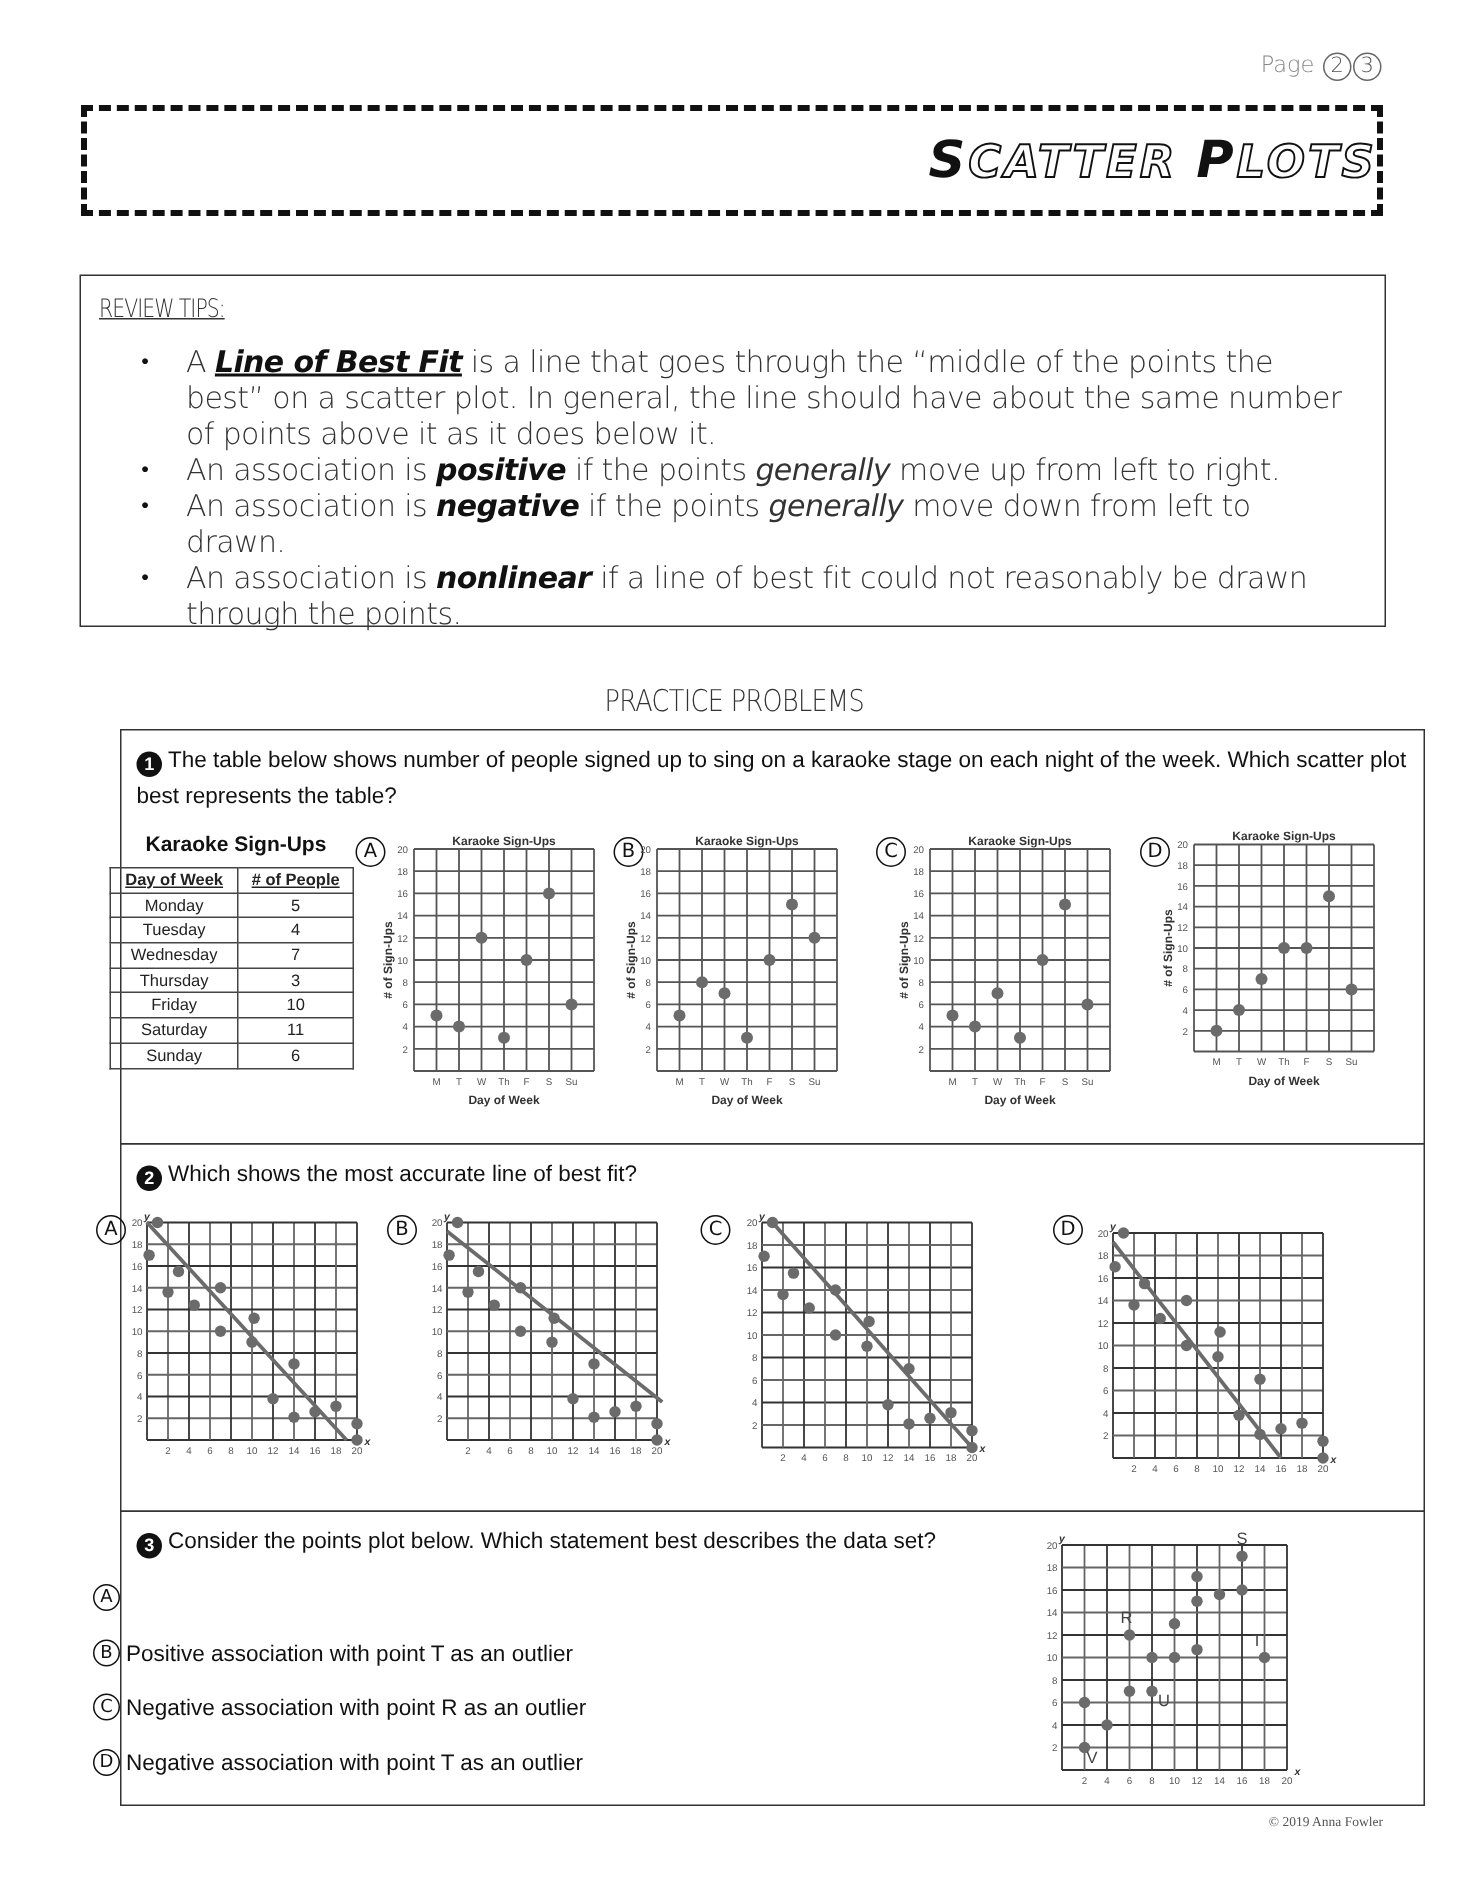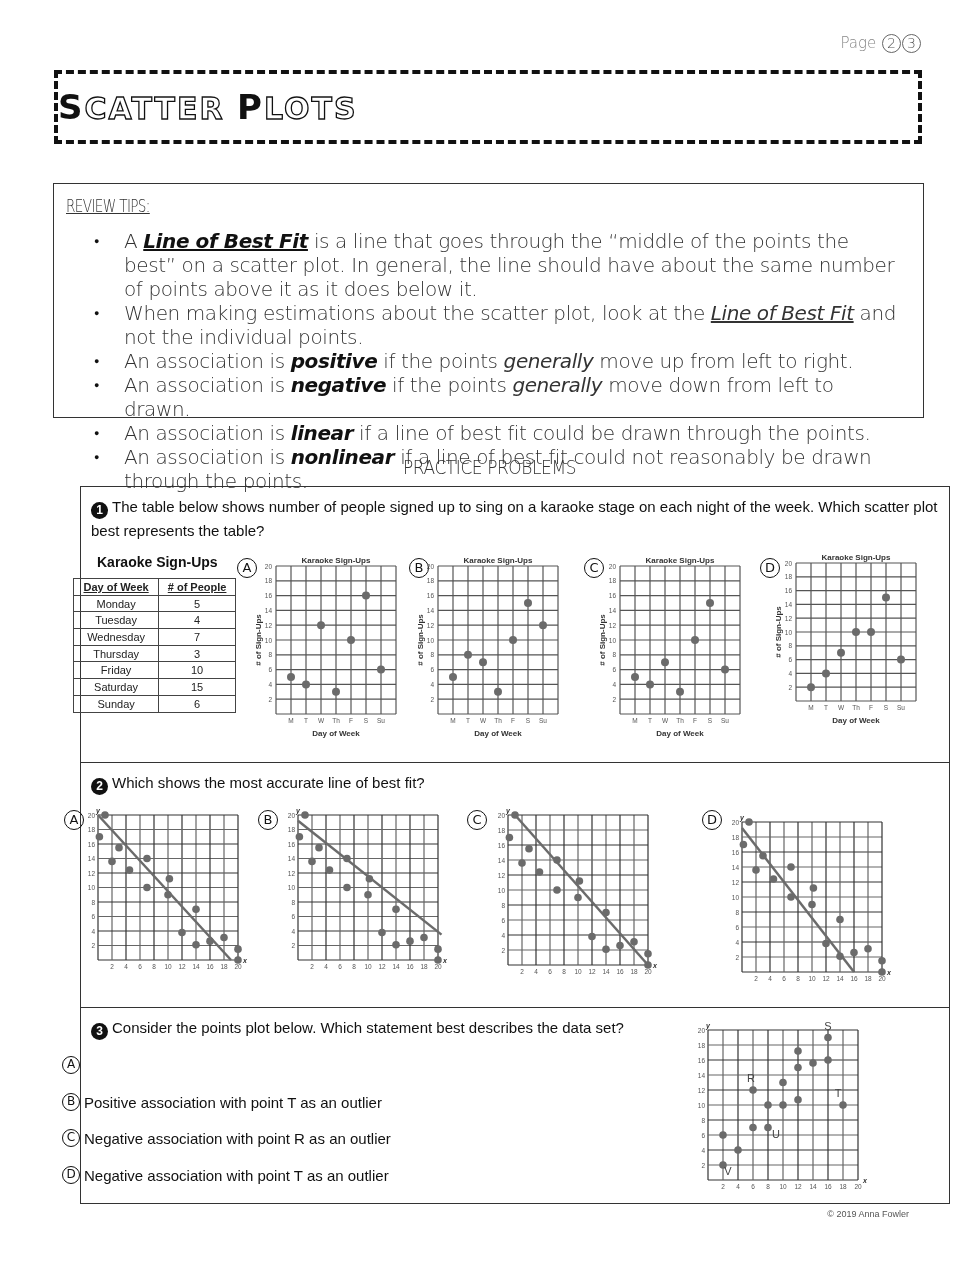--- a/index.html
+++ b/index.html
@@ -1,20 +1,20 @@
 <!DOCTYPE html>
 <html><head>
 <meta charset="utf-8">
 <style>
   * { box-sizing: border-box; margin: 0; padding: 0; }
   html, body { width: 979px; height: 1266px; background: #fff; overflow: hidden; }
   body { position: relative; font-family: "Liberation Sans", sans-serif; color: #222; }
   .page-num { position: absolute; top: 34px; right: 58px; font-size: 15px; color: #888; font-family: "DejaVu Sans", sans-serif; font-weight: 300; }
   .page-num .circ { display: inline-block; width: 19px; height: 19px; border: 1.5px solid #666; border-radius: 50%; text-align: center; line-height: 16px; font-size: 14px; color: #555; margin-left: 1px; }
-  .title-box { position: absolute; left: 54px; top: 70px; width: 868px; height: 74px; border: 4px dashed #111; display: flex; align-items: center; justify-content: flex-start; }
+  .title-box { position: absolute; left: 54px; top: 70px; width: 868px; height: 74px; border: 4px dashed #111; display: flex; align-items: center; justify-content: flex-end; font-style: italic; }
   .title { font-family: "DejaVu Sans", sans-serif; font-size: 30px; letter-spacing: 2px; color: #fff; -webkit-text-stroke: 1.3px #111; font-weight: bold; }
   .title .cap { color: #111; -webkit-text-stroke: 0; font-size: 34px; }
   .review { position: absolute; left: 53px; top: 183px; width: 871px; height: 235px; border: 1.5px solid #333; }
   .review-head { position: absolute; left: 12px; top: 12px; font-size: 17px; font-family: "DejaVu Sans", sans-serif; font-weight: 200; text-decoration: underline; letter-spacing: -0.8px; transform: scaleX(0.8); transform-origin: left; color: #333; }
   .review ul { position: absolute; left: 40px; top: 45px; right: 20px; list-style: none; }
   .review li { position: relative; padding-left: 30px; font-size: 20px; line-height: 24px; color: #333; font-family: "DejaVu Sans", sans-serif; font-weight: 300; letter-spacing: -0.4px; }
   .review li::before { content: "\25CF"; position: absolute; left: 0; top: 0; font-size: 9px; color: #111; }
   .review li b { font-weight: bold; font-style: italic; color: #111; }
   .review li .ul { text-decoration: underline; }
   .review li i { font-style: italic; }
@@ -27,42 +27,40 @@
   .num { display: inline-block; width: 17px; height: 17px; border-radius: 50%; background: #111; color: #fff; font-size: 12px; font-weight: bold; text-align: center; line-height: 17px; margin-right: 4px; vertical-align: -2px; }
   .kt-title { position: absolute; left: 97px; top: 554px; font-weight: bold; font-size: 14px; color: #111; }
   table.kt { position: absolute; left: 73px; top: 578px; width: 163px; border-collapse: collapse; font-size: 11px; }
   table.kt th, table.kt td { border: 1px solid #444; text-align: center; height: 16.7px; padding: 0; color: #222; }
   table.kt th { text-decoration: underline; font-weight: bold; }
   .optl { display: inline-block; width: 20px; height: 20px; border: 1.6px solid #111; border-radius: 50%; text-align: center; line-height: 17px; font-size: 13px; font-family: "DejaVu Sans", sans-serif; color: #111; }
   .abs { position: absolute; }
   svg text { font-family: "Liberation Sans", sans-serif; }
   .ans { position: absolute; left: 62px; font-size: 15px; color: #111; display: flex; align-items: center; gap: 4px; }
   .ans .optl { width: 18px; height: 18px; line-height: 15px; font-size: 12px; }
-  .copy { position: absolute; right: 70px; top: 1209px; font-size: 9px; color: #555; font-family: Liberation Sans, sans-serif; text-align: center; }
+  .copy { position: absolute; right: 57px; top: 1209px; font-size: 9px; color: #555; font-family: Liberation Serif, serif; text-align: center; }
 </style>
 </head>
 <body>
 
 <div class="page-num">
   <span>Page</span>
   <span class="circ">2</span><span class="circ">3</span>
 </div>
 
 <div class="title-box">
   <div class="title"><span class="cap">S</span><span>CATTER </span><span class="cap">P</span><span>LOTS</span></div>
 </div>
 
 <div class="review">
   <div class="review-head">REVIEW TIPS:</div>
   <ul>
     <li><span>A </span><b class="ul">Line of Best Fit</b><span> is a line that goes through the “middle of the points the best” on a scatter plot. In general, the line should have about the same number of points above it as it does below it.</span></li>
-    <li><span>When making estimations about the scatter plot, look at the </span><i class="ul">Line of Best Fit</i><span> and not the individual points.</span></li>
     <li><span>An association is </span><b>positive</b><span> if the points </span><i>generally</i><span> move up from left to right.</span></li>
     <li><span>An association is </span><b>negative</b><span> if the points </span><i>generally</i><span> move down from left to drawn.</span></li>
-    <li><span>An association is </span><b>linear</b><span> if a line of best fit could be drawn through the points.</span></li>
     <li><span>An association is </span><b>nonlinear</b><span> if a line of best fit could not reasonably be drawn through the points.</span></li>
   </ul>
 </div>
 
 <div class="practice-head">PRACTICE PROBLEMS</div>
 
 <div class="prob p1">
   <div class="q"><span class="num">1</span><span>The table below shows number of people signed up to sing on a karaoke stage on each night of the week. Which scatter plot best represents the table?</span></div>
 </div>
 <div class="kt-title">Karaoke Sign-Ups</div>
@@ -87,21 +85,21 @@
   <tr>
         <td>Thursday</td>
         <td>3</td>
       </tr>
   <tr>
         <td>Friday</td>
         <td>10</td>
       </tr>
   <tr>
         <td>Saturday</td>
-        <td>15</td>
+        <td>11</td>
       </tr>
   <tr>
         <td>Sunday</td>
         <td>6</td>
       </tr>
 </tbody>
   </table>
 
 <div class="abs optl" style="left:237px;top:558px">A</div>
 <svg class="abs" id="c-p1A" style="left:250px;top:552px" width="150" height="200">

